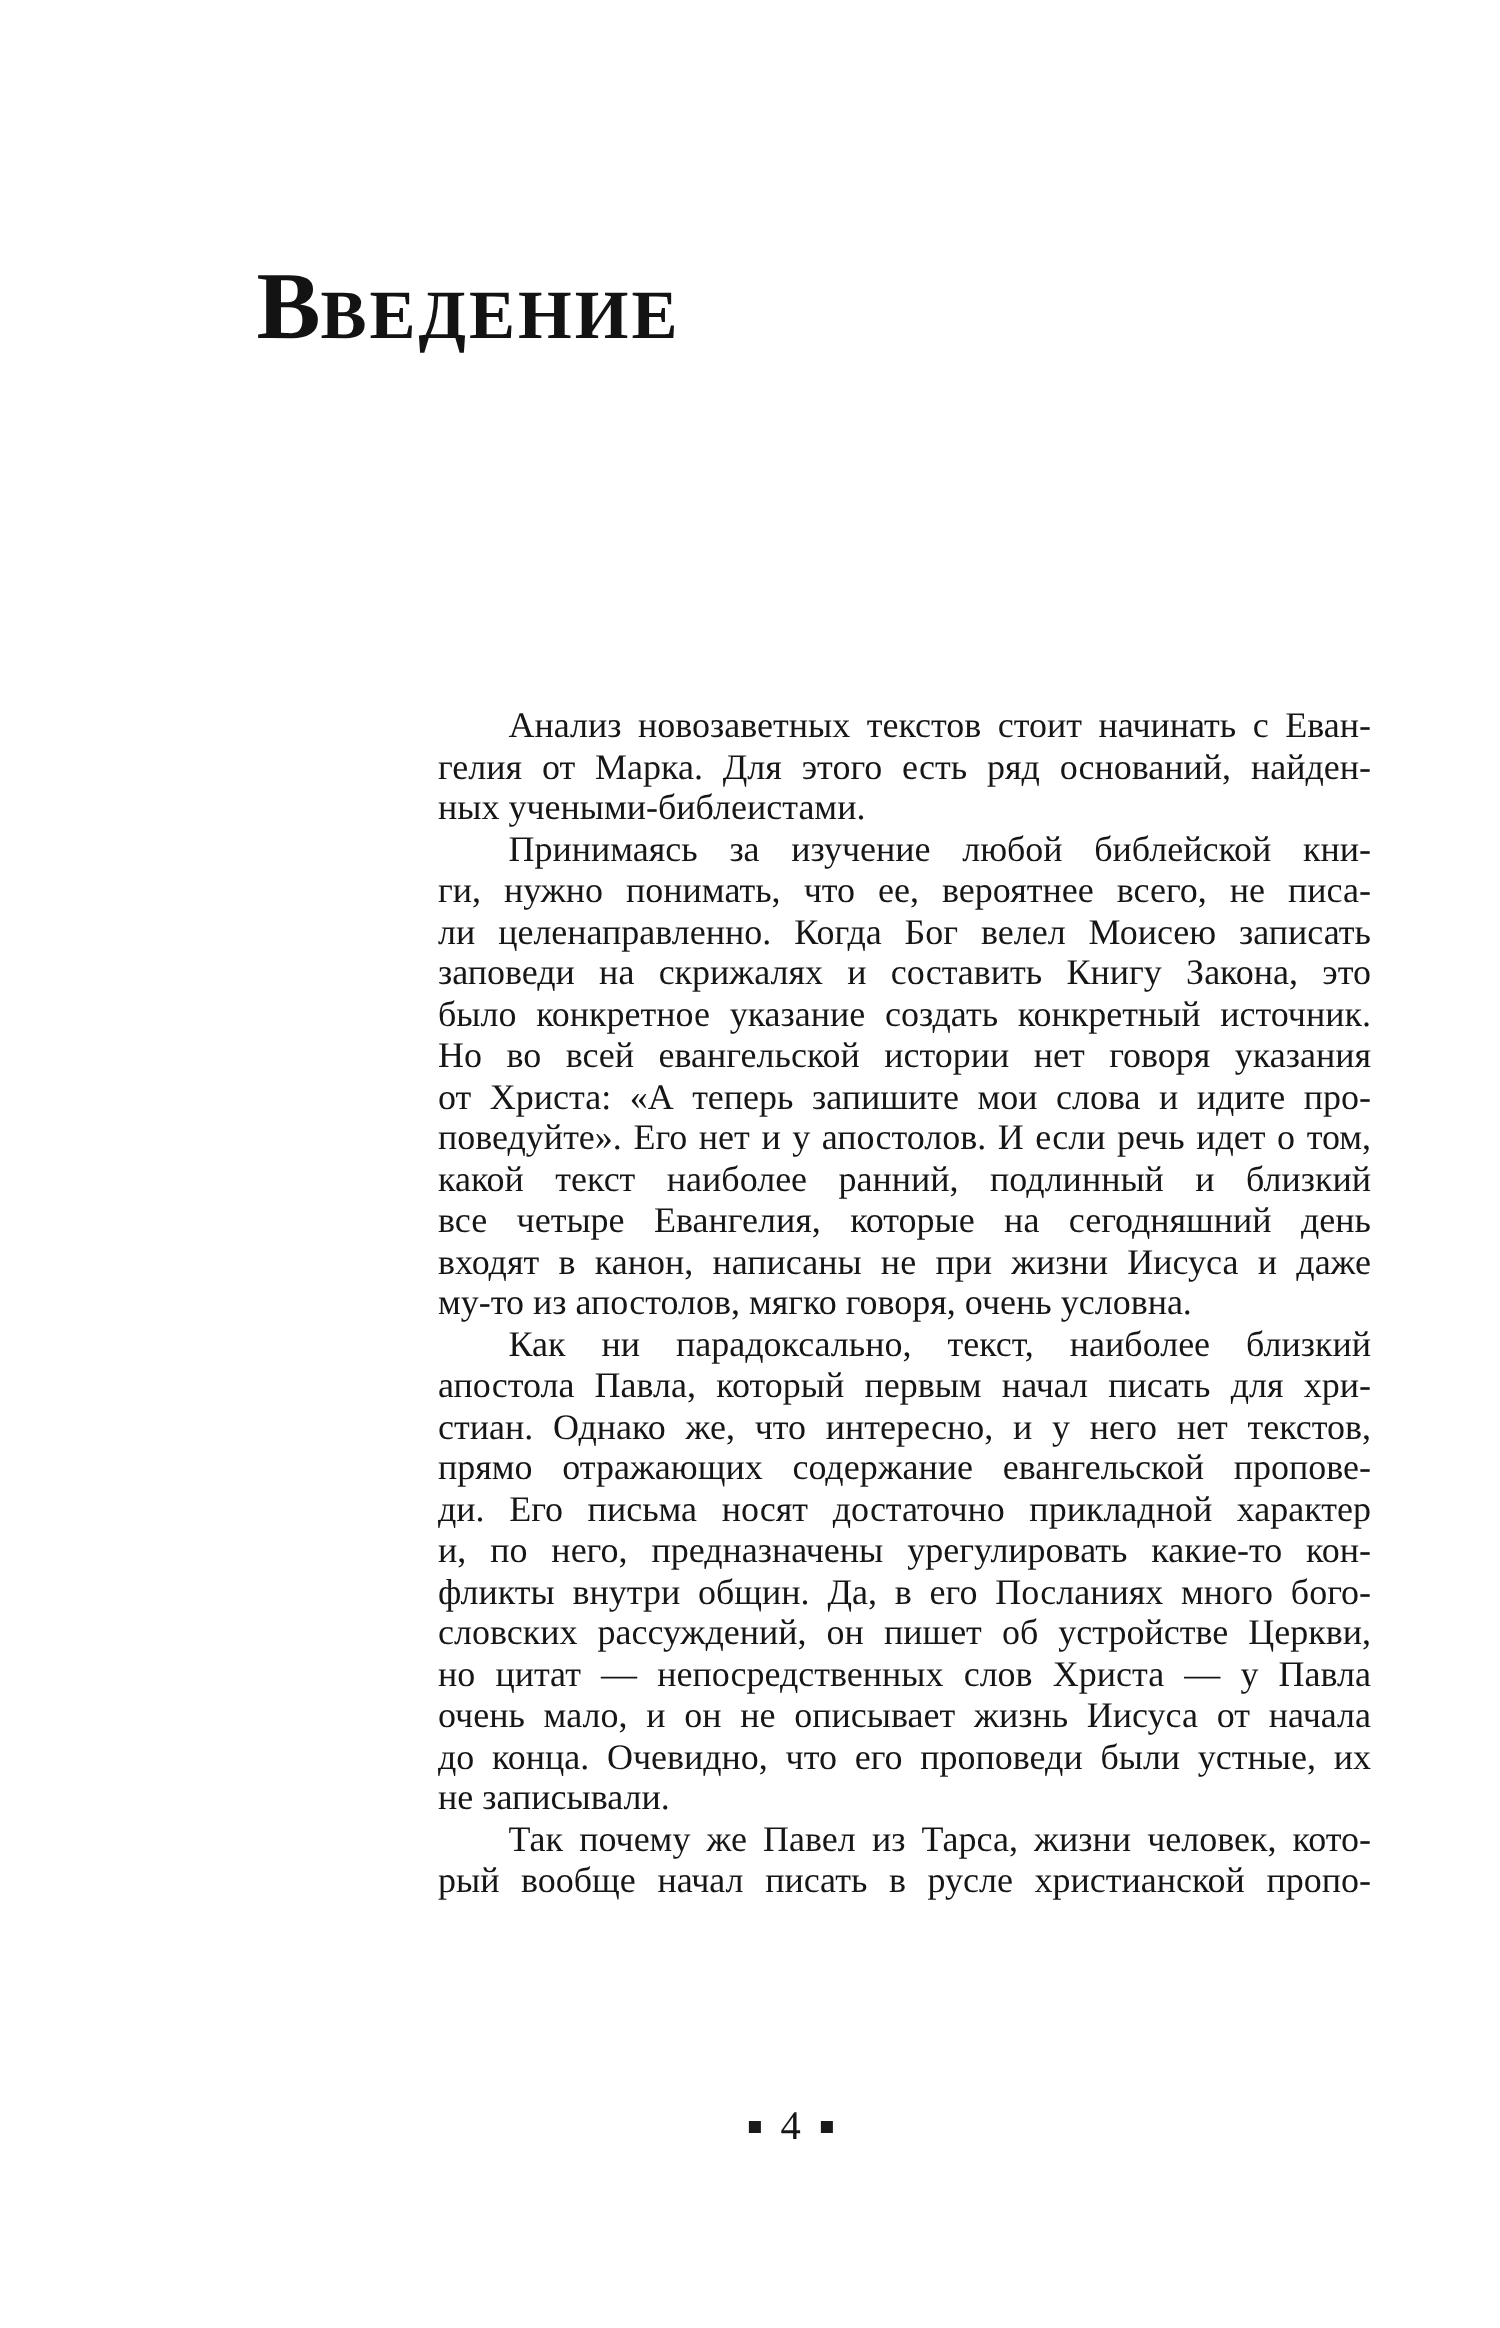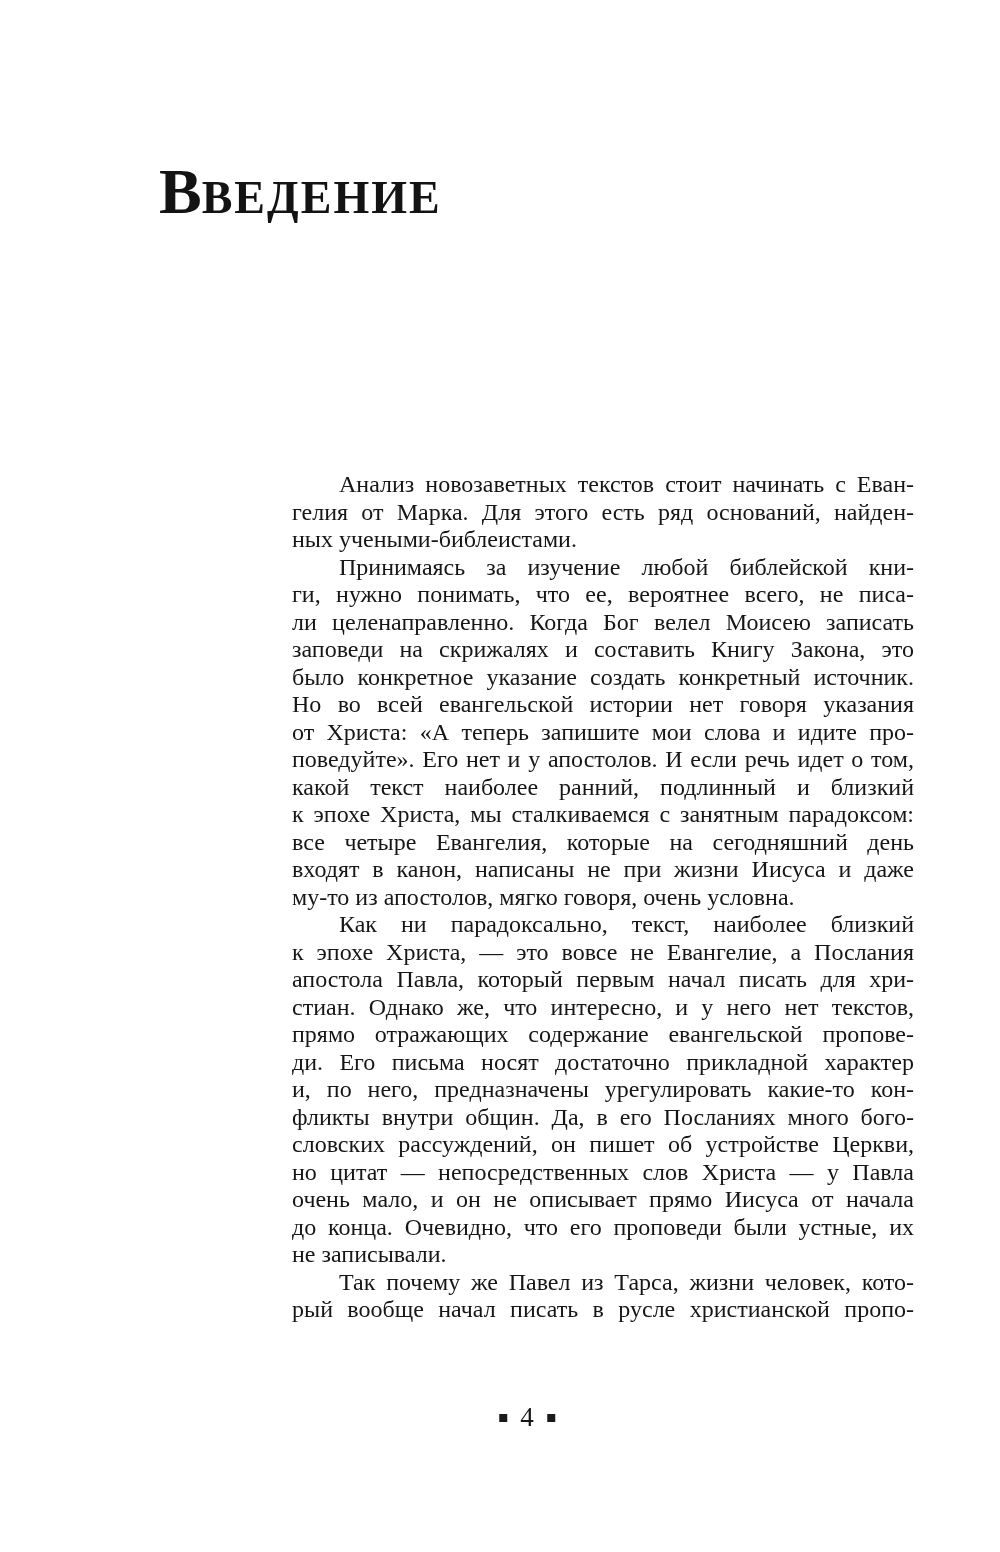--- a/index.html
+++ b/index.html
@@ -13,21 +13,21 @@
     height: 1552px;
     background: #ffffff;
     color: #161616;
     font-family: "Liberation Serif", serif;
     overflow: hidden;
   }
   .chapter-title {
     position: absolute;
     left: 155px;
     top: 156px;
-    margin: 4px;
+    margin: 16px;
     font-weight: 700;
     line-height: 64px;
     white-space: nowrap;
     color: #131313;
     text-align: center;
   }
   .chapter-title .initial {
     font-size: 64px;
   }
   .chapter-title .smallcaps {
@@ -94,37 +94,35 @@
       <div class="paragraph">
         <div class="line first">Принимаясь за изучение любой библейской кни-</div>
         <div class="line">ги, нужно понимать, что ее, вероятнее всего, не писа-</div>
         <div class="line">ли целенаправленно. Когда Бог велел Моисею записать</div>
         <div class="line">заповеди на скрижалях и составить Книгу Закона, это</div>
         <div class="line">было конкретное указание создать конкретный источник.</div>
         <div class="line">Но во всей евангельской истории нет говоря указания</div>
         <div class="line">от Христа: «А теперь запишите мои слова и идите про-</div>
         <div class="line">поведуйте». Его нет и у апостолов. И если речь идет о том,</div>
         <div class="line">какой текст наиболее ранний, подлинный и близкий</div>
-        <div class="line">к эпохе Христа, мы сталкиваемся с занятным парадоксом:</div>
         <div class="line">все четыре Евангелия, которые на сегодняшний день</div>
         <div class="line">входят в канон, написаны не при жизни Иисуса и даже</div>
         <div class="line no-justify">му-то из апостолов, мягко говоря, очень условна.</div>
       </div>
       <div class="paragraph">
         <div class="line first">Как ни парадоксально, текст, наиболее близкий</div>
-        <div class="line">к эпохе Христа, — это вовсе не Евангелие, а Послания</div>
         <div class="line">апостола Павла, который первым начал писать для хри-</div>
         <div class="line">стиан. Однако же, что интересно, и у него нет текстов,</div>
         <div class="line">прямо отражающих содержание евангельской пропове-</div>
         <div class="line">ди. Его письма носят достаточно прикладной характер</div>
         <div class="line">и, по него, предназначены урегулировать какие-то кон-</div>
         <div class="line">фликты внутри общин. Да, в его Посланиях много бого-</div>
         <div class="line">словских рассуждений, он пишет об устройстве Церкви,</div>
         <div class="line">но цитат — непосредственных слов Христа — у Павла</div>
-        <div class="line">очень мало, и он не описывает прямо Иисуса от начала</div>
+        <div class="line">очень мало, и он не описывает жизнь Иисуса от начала</div>
         <div class="line">до конца. Очевидно, что его проповеди были устные, их</div>
         <div class="line no-justify">не записывали.</div>
       </div>
       <div class="paragraph">
         <div class="line first">Так почему же Павел из Тарса, жизни человек, кото-</div>
         <div class="line">рый вообще начал писать в русле христианской пропо-</div>
       </div>
     </div>
 
   <div class="page-footer">

